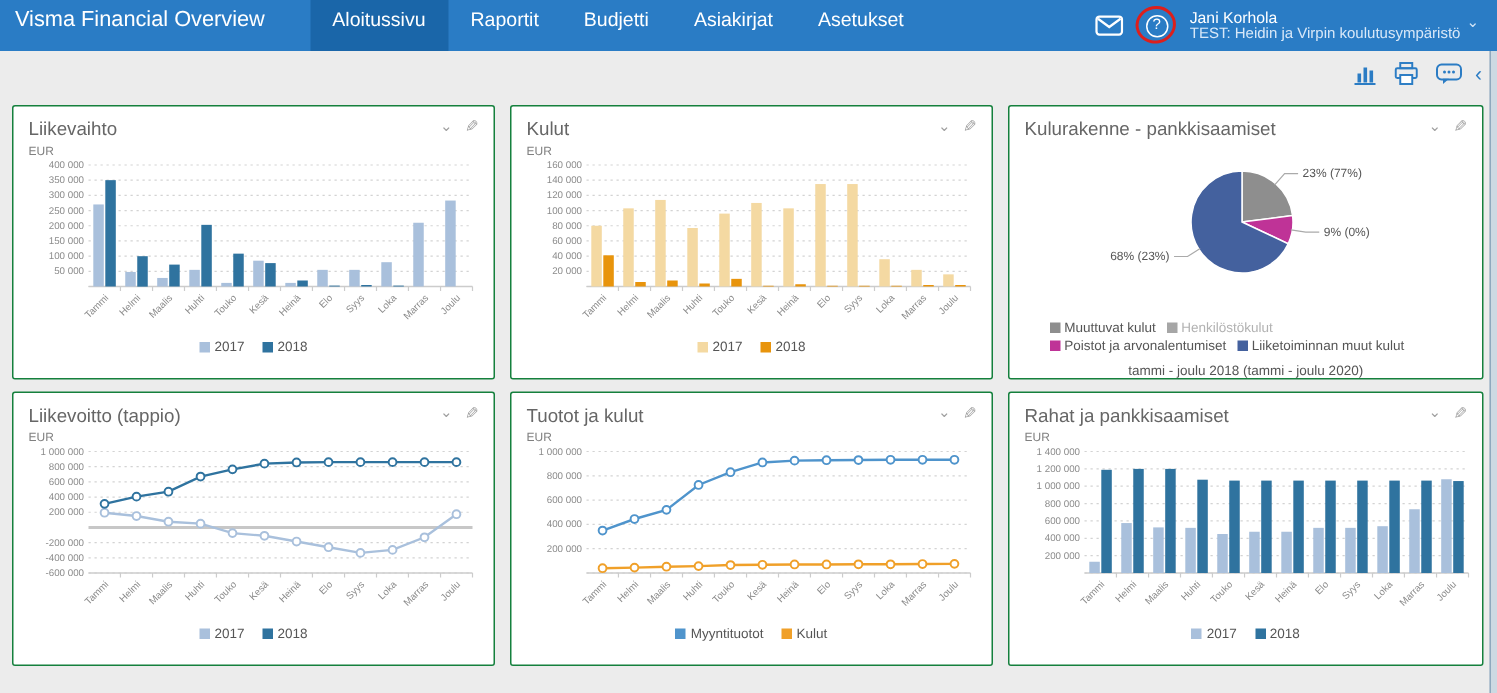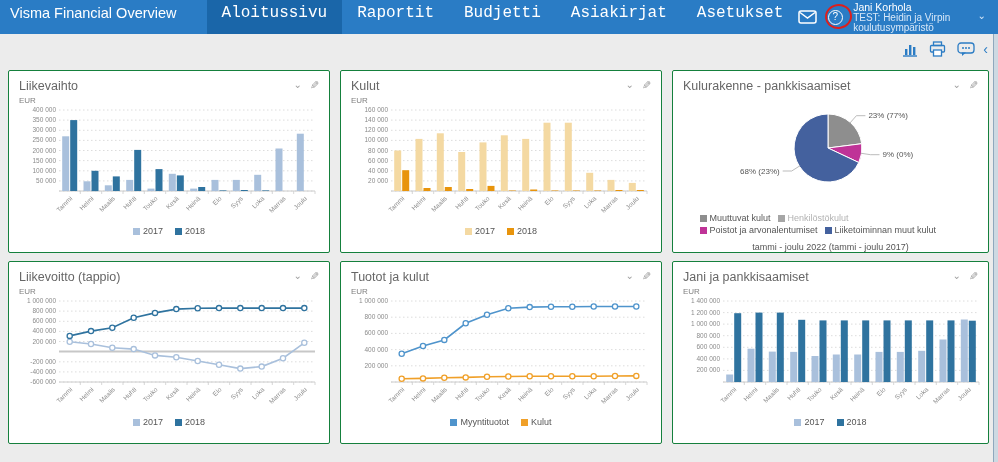--- a/index.html
+++ b/index.html
@@ -10,21 +10,21 @@
     position: relative;
     overflow: hidden;
   }
   
   .topbar {
     height: 34px; background: #2a7cc5; display: flex; align-items: stretch;
     color: #fff; position: relative; z-index: 5;
   }
   .app-title { font-size: 14.5px; line-height: 26px; padding: 0 30px 0 10px; white-space: nowrap; }
   .nav { display: flex; }
-  .nav-item { font-size: 16px; line-height: 26px; padding: 0 15px; cursor: pointer; white-space: nowrap; font-family: Liberation Mono, monospace; }
+  .nav-item { font-size: 13px; line-height: 26px; padding: 0 15px; cursor: pointer; white-space: nowrap; }
   .nav-item.active { background: #1a66a9; }
   .topbar-right { margin-left: auto; display: flex; align-items: center; padding-right: 12px; gap: 9px; }
   .mail-btn { display: flex; align-items: center; cursor: pointer; }
   .help-wrap { position: relative; width: 26px; height: 26px; display: flex; align-items: center; justify-content: center; }
   .help-circle {
     width: 15px; height: 15px; border: 1.4px solid #fff; border-radius: 50%;
     font-size: 10px; line-height: 12px; text-align: center; color: #fff; cursor: pointer;
   }
   .red-ring {
     position: absolute; left: -1px; top: 0px; width: 27px; height: 25px;
@@ -313,21 +313,21 @@
           <polyline points="166.8,30.2 173.4,22.7 182.4,22.7" fill="none" stroke="#aaaaaa" stroke-width="0.8"></polyline>
           <text x="185.4" y="25.2" text-anchor="start" font-size="8" fill="#555">23% (77%)</text>
           <path d="M145,55 L178.7,50.7 A34,34 0 0,1 175.8,69.5 Z" fill="#bf3397" stroke="#fff" stroke-width="1"></path>
           <polyline points="177.6,60.2 187.5,61.7 196.5,61.7" fill="none" stroke="#aaaaaa" stroke-width="0.8"></polyline>
           <text x="199.5" y="64.2" text-anchor="start" font-size="8" fill="#555">9% (0%)</text>
           <path d="M145,55 L175.8,69.5 A34,34 0 1,1 145.0,21.0 Z" fill="#44619e" stroke="#fff" stroke-width="1"></path>
           <polyline points="117.1,72.7 108.7,78.0 99.7,78.0" fill="none" stroke="#aaaaaa" stroke-width="0.8"></polyline>
           <text x="96.7" y="80.5" text-anchor="end" font-size="8" fill="#555">68% (23%)</text>
         </svg></div>
     <div class="pie-legend"><span class="legend-item"><span class="sw" style="background:#8e8e8e"></span>Muuttuvat kulut</span><span class="legend-item muted"><span class="sw" style="background:#a6a6a6"></span>Henkilöstökulut</span><span class="legend-item"><span class="sw" style="background:#bf3397"></span>Poistot ja arvonalentumiset</span><span class="legend-item"><span class="sw" style="background:#44619e"></span>Liiketoiminnan muut kulut</span></div>
-    <div class="pie-subtitle">tammi - joulu 2022 (tammi - joulu 2017)</div>
+    <div class="pie-subtitle">tammi - joulu 2018 (tammi - joulu 2020)</div>
   </div>
 
   <div class="card">
     <div class="card-head">
       <span class="card-title">Liikevoitto (tappio)</span>
       <span class="head-icons">
         <span class="caret-icon">⌄</span>
         <span class="pencil-icon">✎</span>
       </span>
     </div>
@@ -482,21 +482,21 @@
           <circle cx="285.3" cy="79.9" r="2.6" fill="#ffffff" stroke="#f0a029" stroke-width="1.3"></circle>
         </svg></div>
     <div class="legend">
         <span class="legend-item"><span class="sw" style="background:#4f94cc"></span>Myyntituotot</span>
         <span class="legend-item"><span class="sw" style="background:#f0a029"></span>Kulut</span>
       </div>
   </div>
 
   <div class="card">
     <div class="card-head">
-      <span class="card-title">Jani ja pankkisaamiset</span>
+      <span class="card-title">Rahat ja pankkisaamiset</span>
       <span class="head-icons">
         <span class="caret-icon">⌄</span>
         <span class="pencil-icon">✎</span>
       </span>
     </div>
     <div class="eur-label">EUR</div>
     <div class="chart"><svg width="300" height="120" viewBox="0 0 300 120">
           <line x1="40" y1="86.0" x2="296" y2="86.0" stroke="#d3d3d3" stroke-width="0.8" stroke-dasharray="1.5,2.5"></line>
           <line x1="40" y1="74.4" x2="296" y2="74.4" stroke="#d3d3d3" stroke-width="0.8" stroke-dasharray="1.5,2.5"></line>
           <text x="37" y="76.4" text-anchor="end" font-size="6.5" fill="#8b8b8b">200 000</text>

